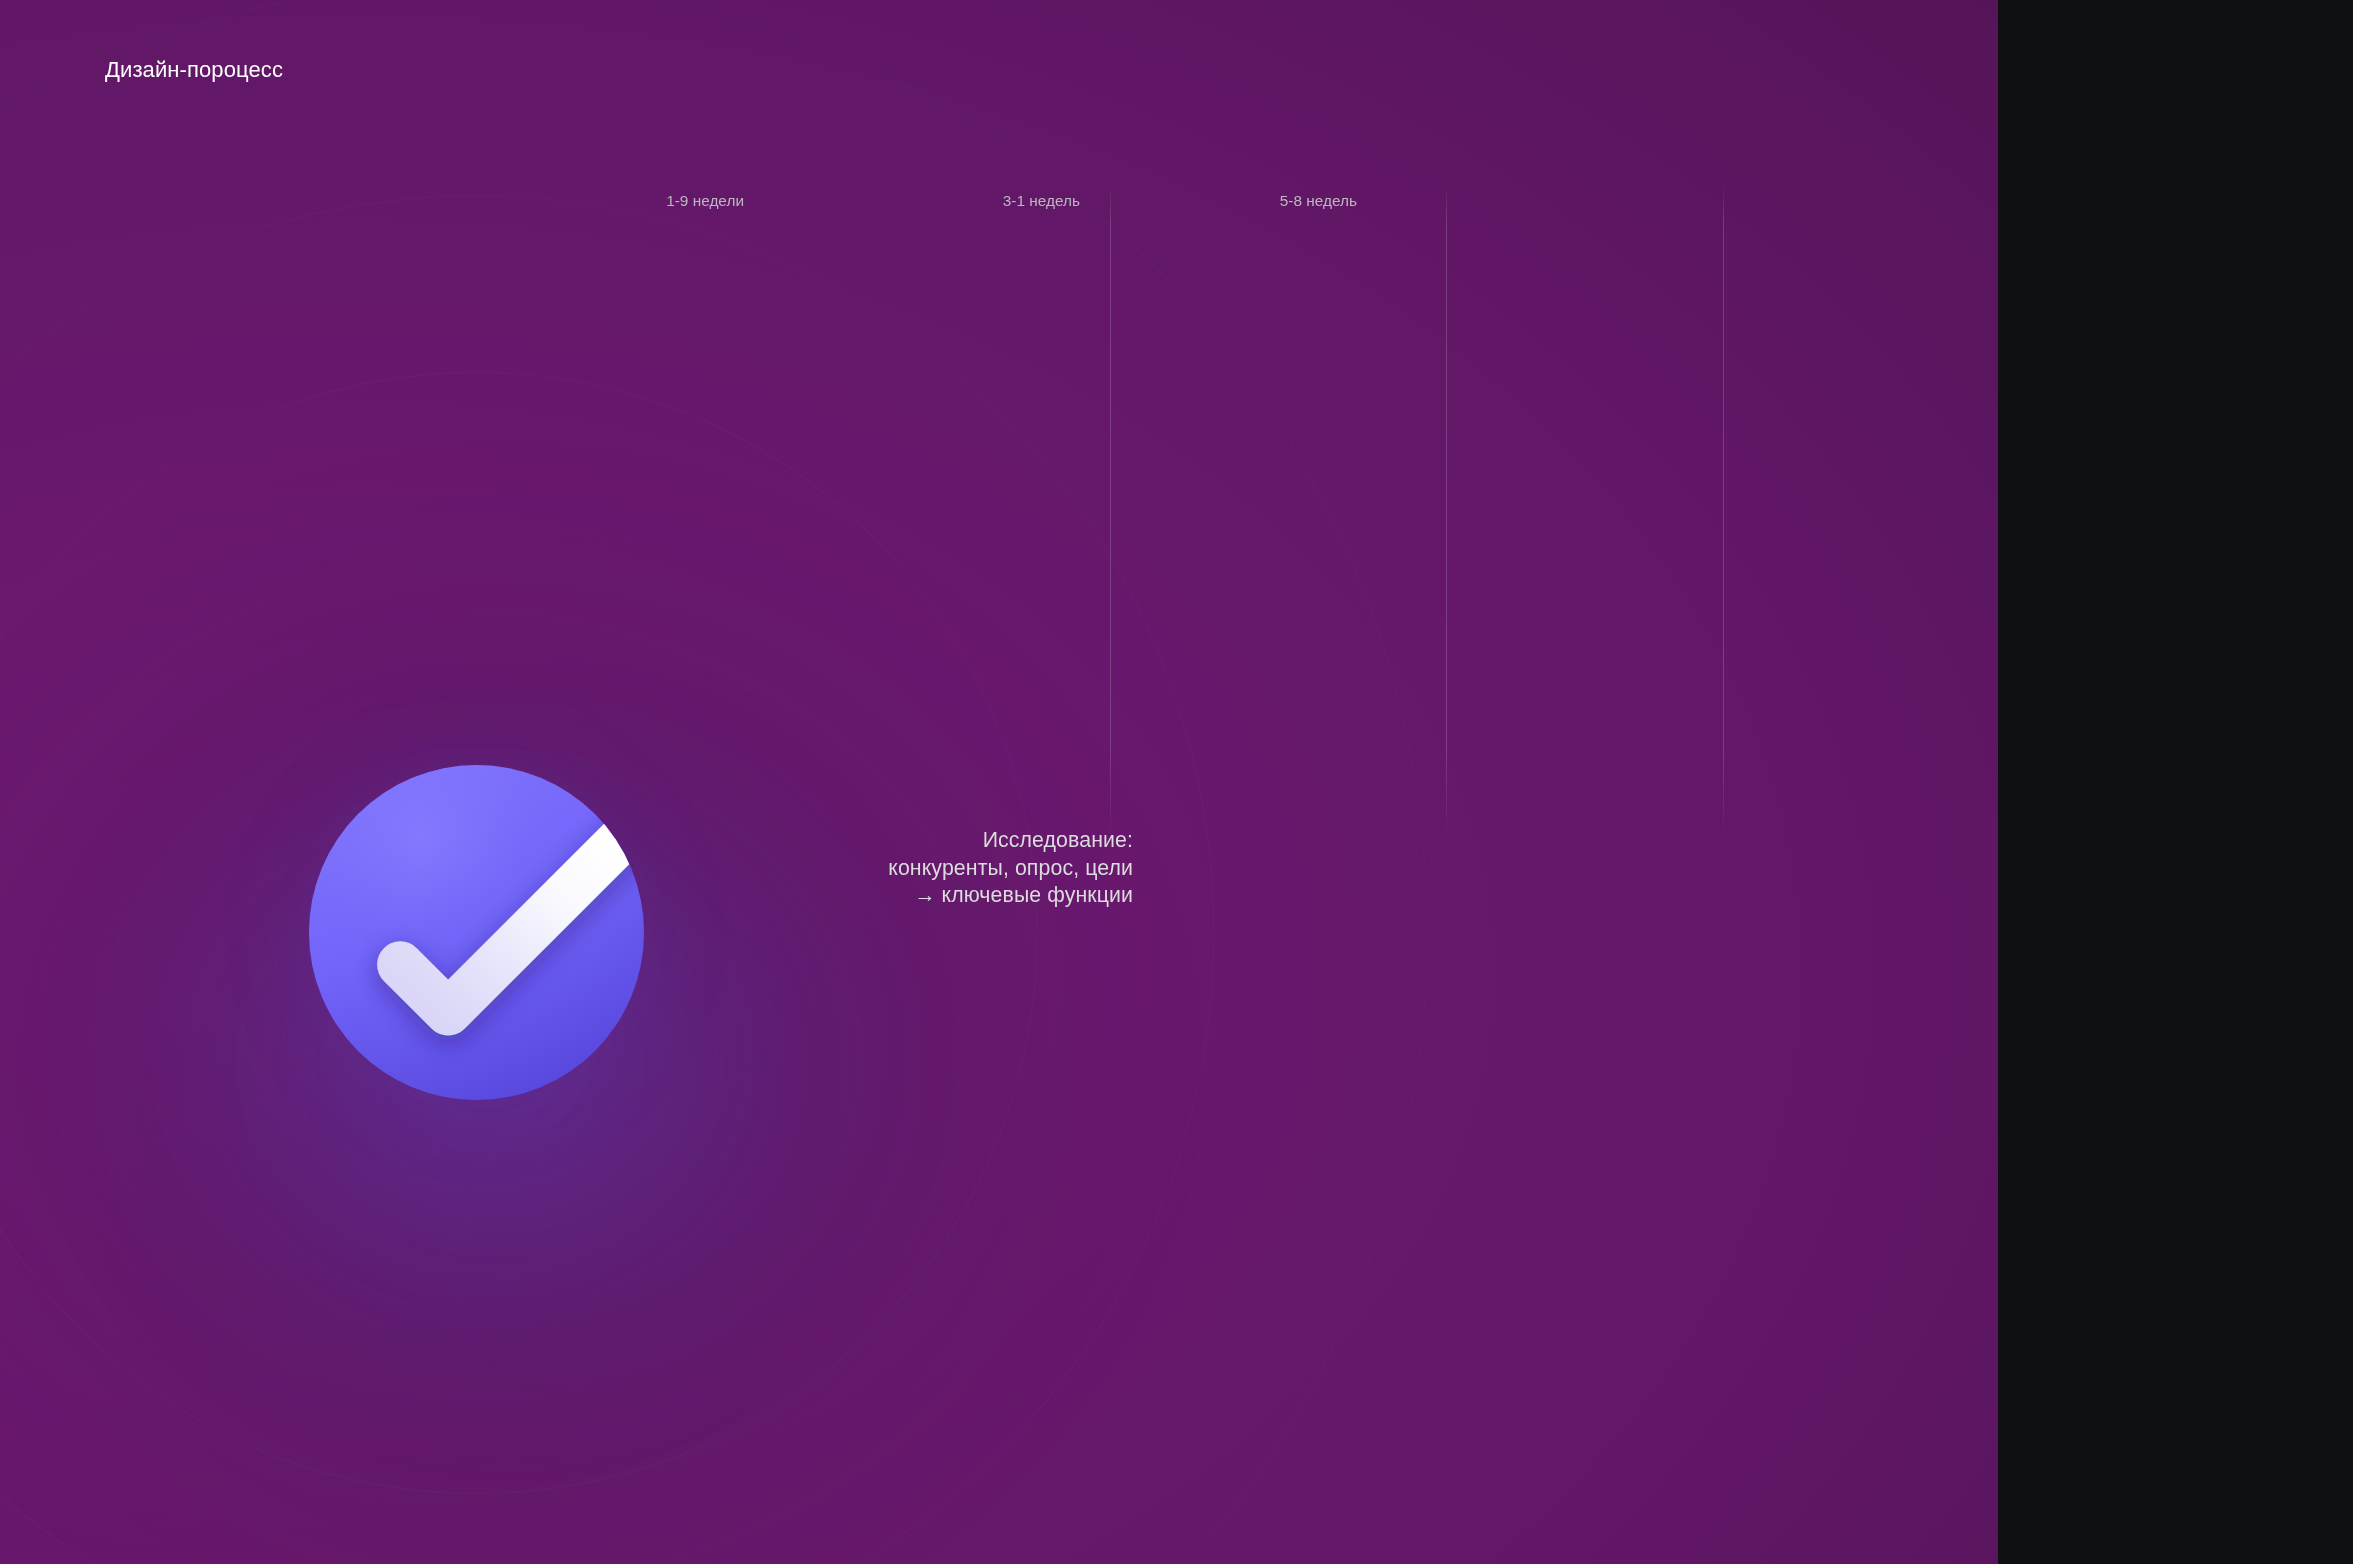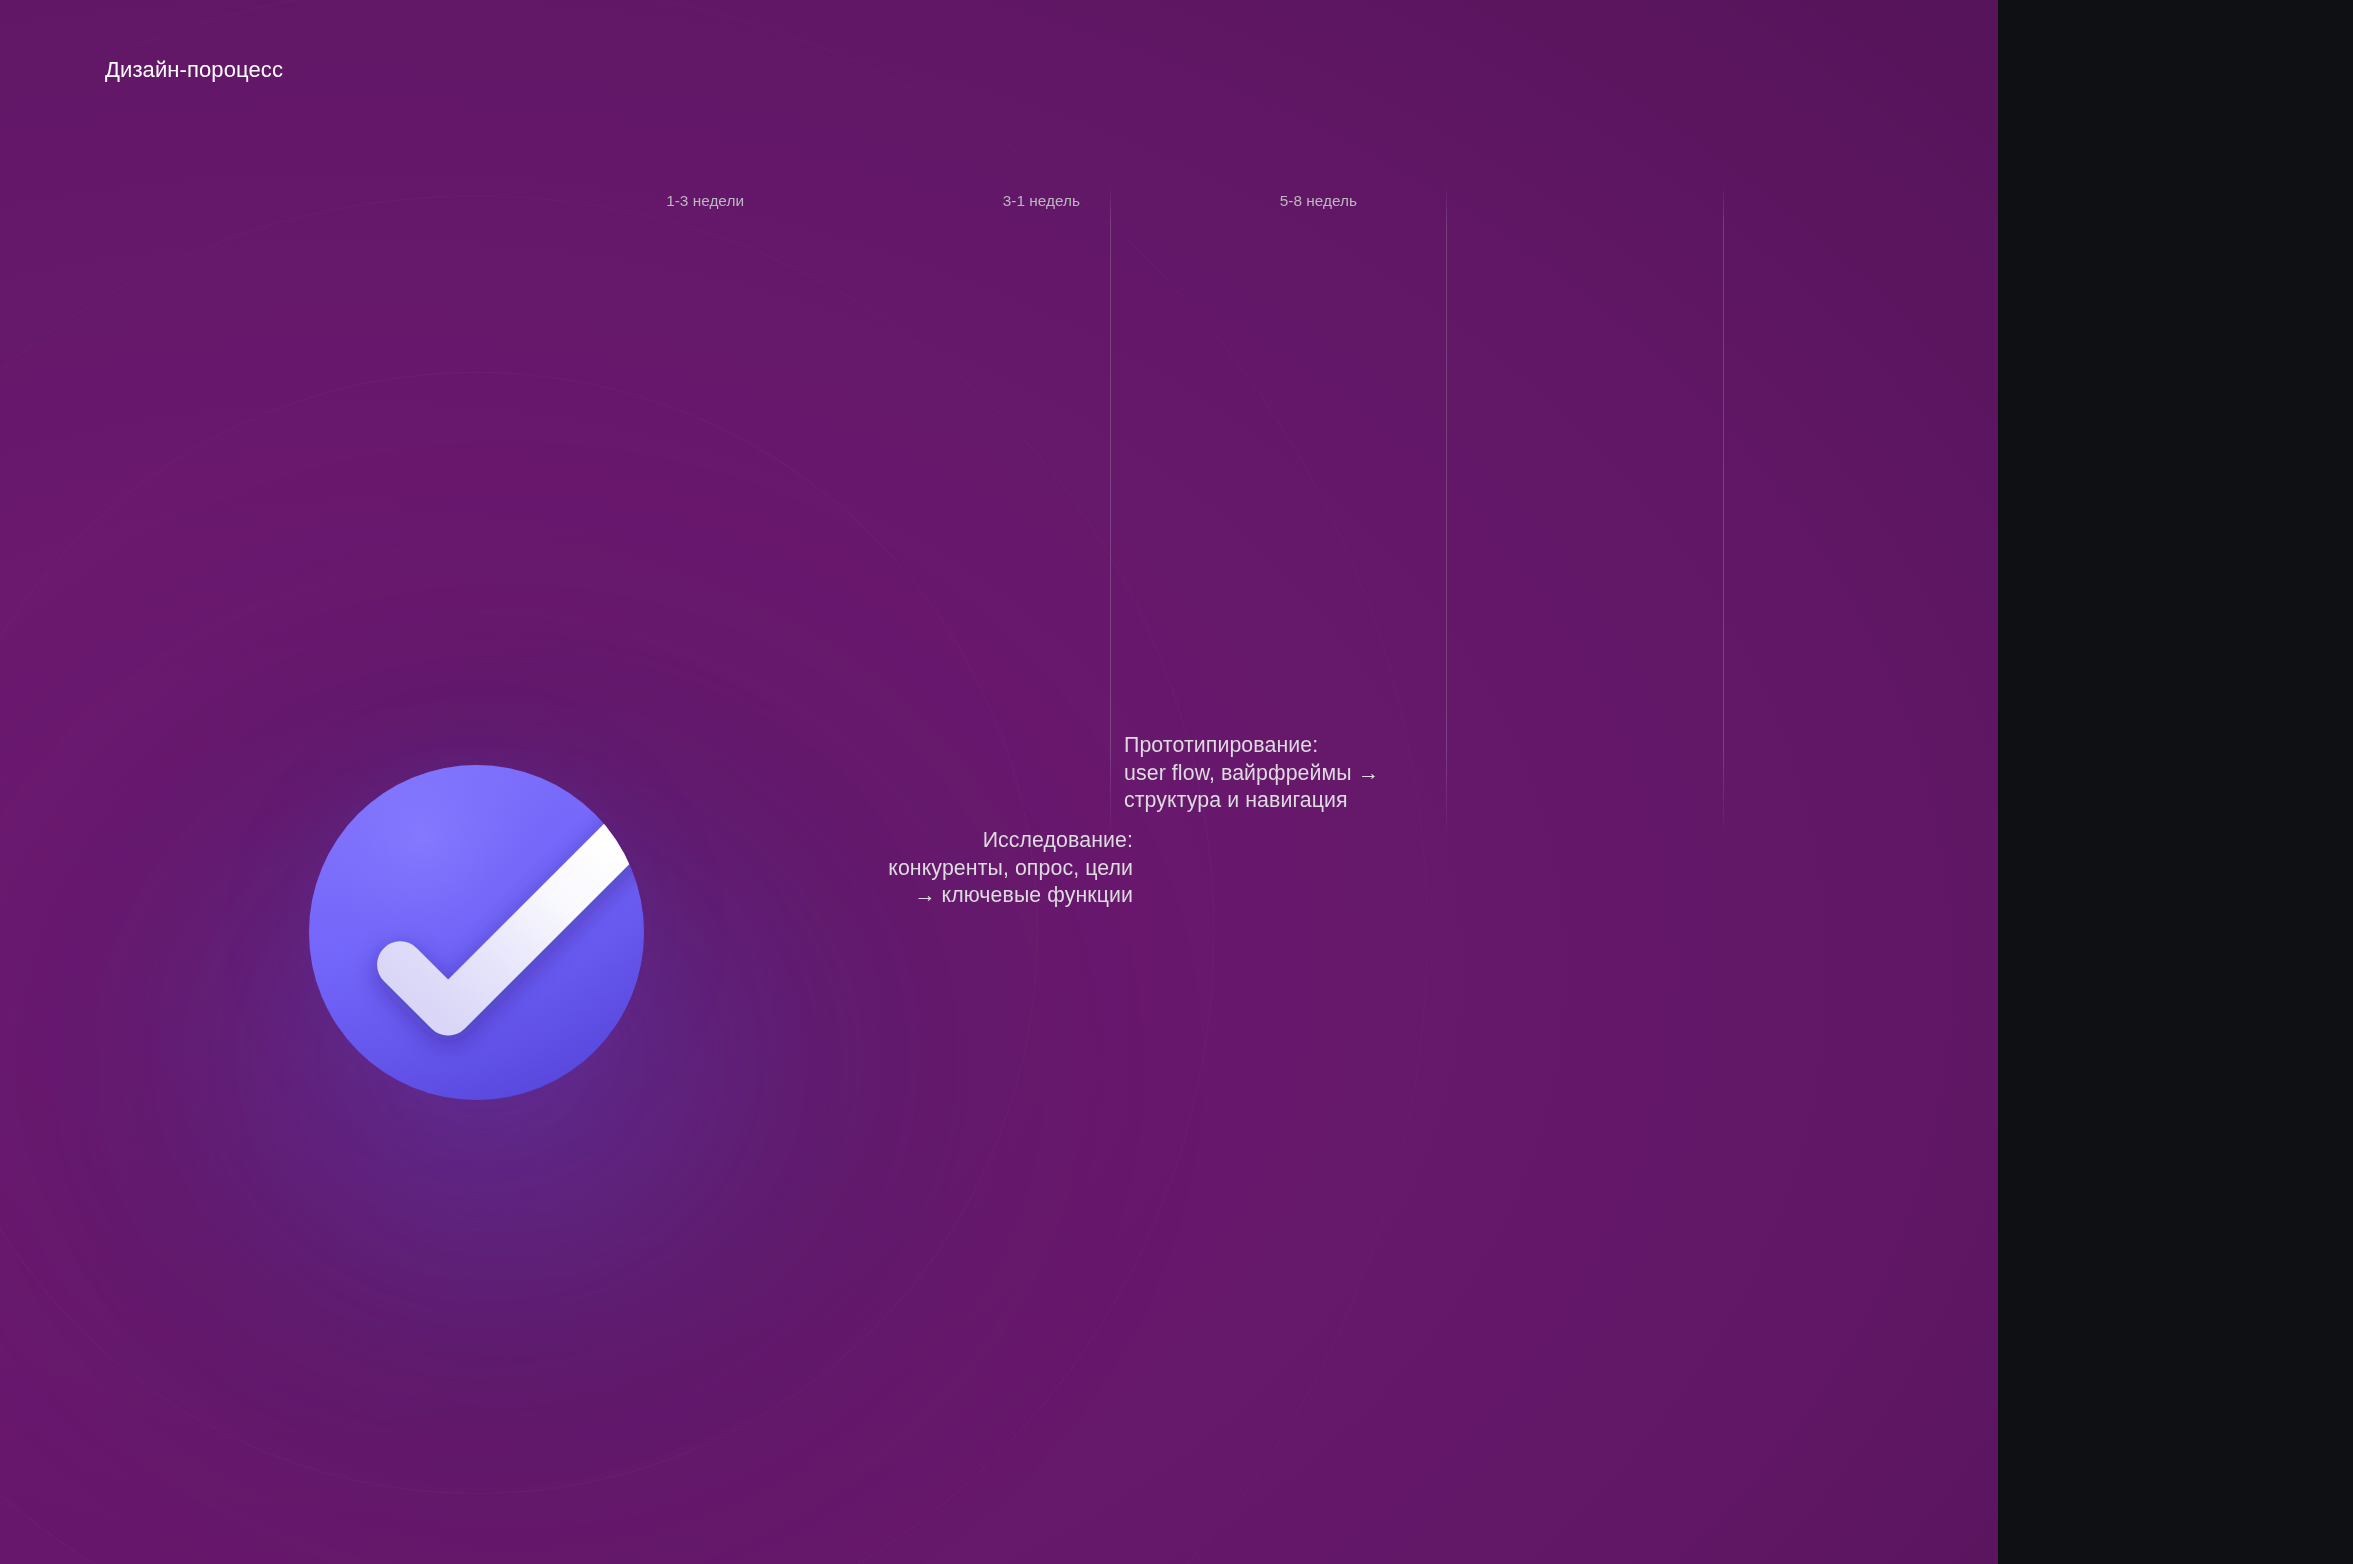--- a/index.html
+++ b/index.html
@@ -165,30 +165,27 @@
   </svg>
 
   <div class="vignette"></div>
 
   <div class="page-title">Дизайн-пороцесс</div>
 
   <div class="axis-divider" id="divider-0" style="left: 1110px; top: 184px; height: 655px;"></div>
   <div class="axis-divider" id="divider-1" style="left: 1446px; top: 184px; height: 655px;"></div>
   <div class="axis-divider" id="divider-2" style="left: 1723px; top: 184px; height: 655px;"></div>
 
-  <div class="axis-label" id="axis-label-0" style="right: 1254px; top: 193px;">1-3 недели</div>
+  <div class="axis-label" id="axis-label-0" style="right: 1254px; top: 193px;">1-9 недели</div>
   <div class="axis-label" id="axis-label-1" style="right: 918px; top: 193px;">3-1 недель</div>
   <div class="axis-label" id="axis-label-2" style="right: 641px; top: 193px;">5-8 недель</div>
 
   <div class="stage-text" id="stage-text-0" style="left: 787px; top: 827px; width: 346px; text-align: right;">Исследование:
 конкуренты, опрос, цели
 → ключевые функции</div>
-  <div class="stage-text" id="stage-text-1" style="left: 1124px; top: 732px; width: 346px;">Прототипирование:
-user flow, вайрфреймы →
-структура и навигация</div>
 
   <div class="badge">
     <div class="badge-halo"></div>
     <svg class="badge-svg" viewBox="0 0 455 455">
       <defs>
         <linearGradient id="circGrad" x1="0.30" y1="0" x2="0.72" y2="1">
           <stop offset="0%" stop-color="#8174FF"></stop>
           <stop offset="42%" stop-color="#7265FA"></stop>
           <stop offset="100%" stop-color="#5948E0"></stop>
         </linearGradient>

